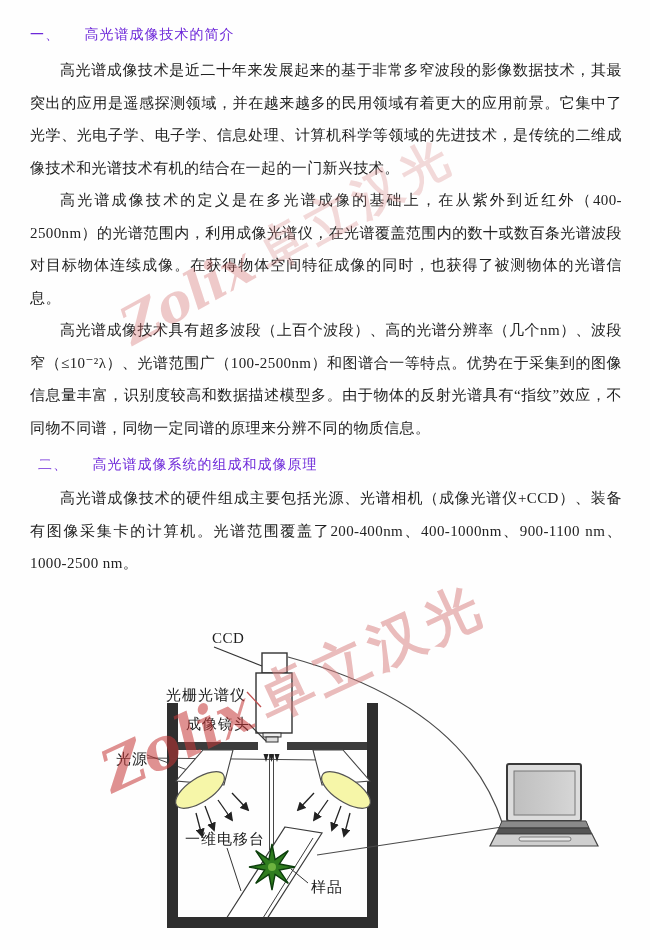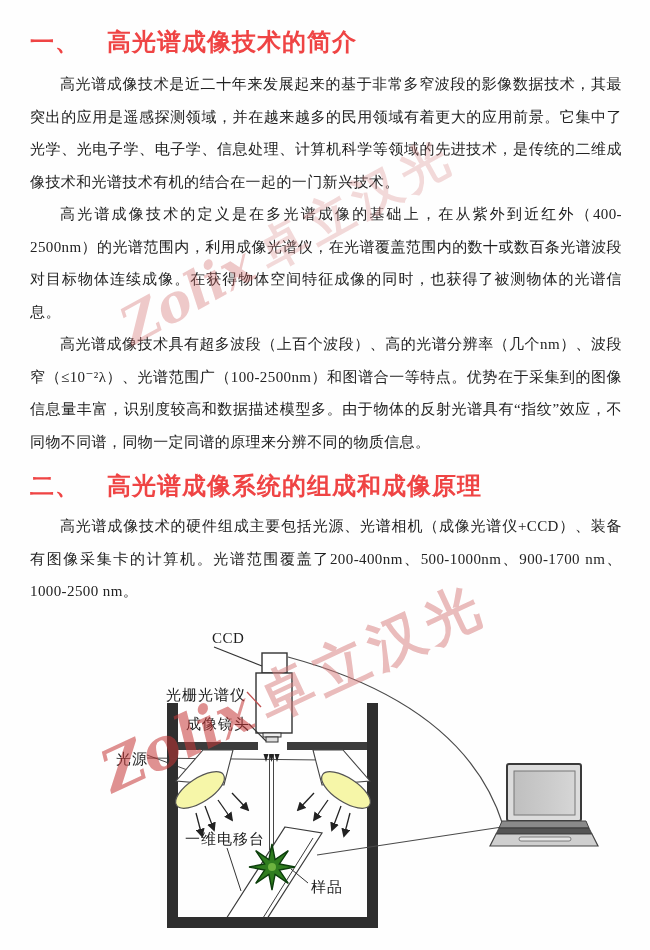--- a/index.html
+++ b/index.html
@@ -8,25 +8,25 @@
     width:650px;height:950px;
     background:#fefefe;
     overflow:hidden;
     font-family:"Liberation Serif","DejaVu Serif",serif;
     color:#1c1c1c;
   }
   .content{
     position:absolute;left:30px;top:26px;width:592px;
   }
   h2.heading{
-    font-size:24px;font-weight:700;margin:0 0 10px 0;
-    letter-spacing:1px;color:#ef4444;
+    font-size:14px;font-weight:400;margin:0 0 10px 0;
+    letter-spacing:1px;color:#6d28d9;
   }
   h2.heading .hnum{margin-right:20px;}
-  h2.heading.second{margin:12px 0 8px 0;}
+  h2.heading.second{margin:12px 0 8px 8px;}
   p.para{
     margin:0;
     font-size:15px;
     line-height:32.5px;
     text-align:justify;
     text-indent:2em;
     letter-spacing:0.4px;
     color:#222;
   }
   
@@ -78,21 +78,21 @@
       <span class="htitle">高光谱成像技术的简介</span>
     </h2>
     <p class="para">高光谱成像技术是近二十年来发展起来的基于非常多窄波段的影像数据技术，其最突出的应用是遥感探测领域，并在越来越多的民用领域有着更大的应用前景。它集中了光学、光电子学、电子学、信息处理、计算机科学等领域的先进技术，是传统的二维成像技术和光谱技术有机的结合在一起的一门新兴技术。</p>
     <p class="para">高光谱成像技术的定义是在多光谱成像的基础上，在从紫外到近红外（400-2500nm）的光谱范围内，利用成像光谱仪，在光谱覆盖范围内的数十或数百条光谱波段对目标物体连续成像。在获得物体空间特征成像的同时，也获得了被测物体的光谱信息。</p>
     <p class="para">高光谱成像技术具有超多波段（上百个波段）、高的光谱分辨率（几个nm）、波段窄（≤10⁻²λ）、光谱范围广（100-2500nm）和图谱合一等特点。优势在于采集到的图像信息量丰富，识别度较高和数据描述模型多。由于物体的反射光谱具有“指纹”效应，不同物不同谱，同物一定同谱的原理来分辨不同的物质信息。</p>
 
     <h2 class="heading second">
       <span class="hnum">二、</span>
       <span class="htitle">高光谱成像系统的组成和成像原理</span>
     </h2>
-    <p class="para">高光谱成像技术的硬件组成主要包括光源、光谱相机（成像光谱仪+CCD）、装备有图像采集卡的计算机。光谱范围覆盖了200-400nm、500-1000nm、900-1700 nm、1000-2500 nm。</p>
+    <p class="para">高光谱成像技术的硬件组成主要包括光源、光谱相机（成像光谱仪+CCD）、装备有图像采集卡的计算机。光谱范围覆盖了200-400nm、400-1000nm、900-1100 nm、1000-2500 nm。</p>
   </div>
 
   <div class="diagram">
     <svg width="650" height="340" viewBox="0 0 650 340" xmlns="http://www.w3.org/2000/svg">
       <defs>
         <marker id="arr" viewBox="0 0 10 10" refX="8" refY="5" markerWidth="7" markerHeight="7" orient="auto-start-reverse">
           <path d="M0,0 L10,5 L0,10 z" fill="#222"></path>
         </marker>
         <linearGradient id="scr" x1="0" y1="0" x2="1" y2="0">
           <stop offset="0" stop-color="#bfbfbf"></stop>

